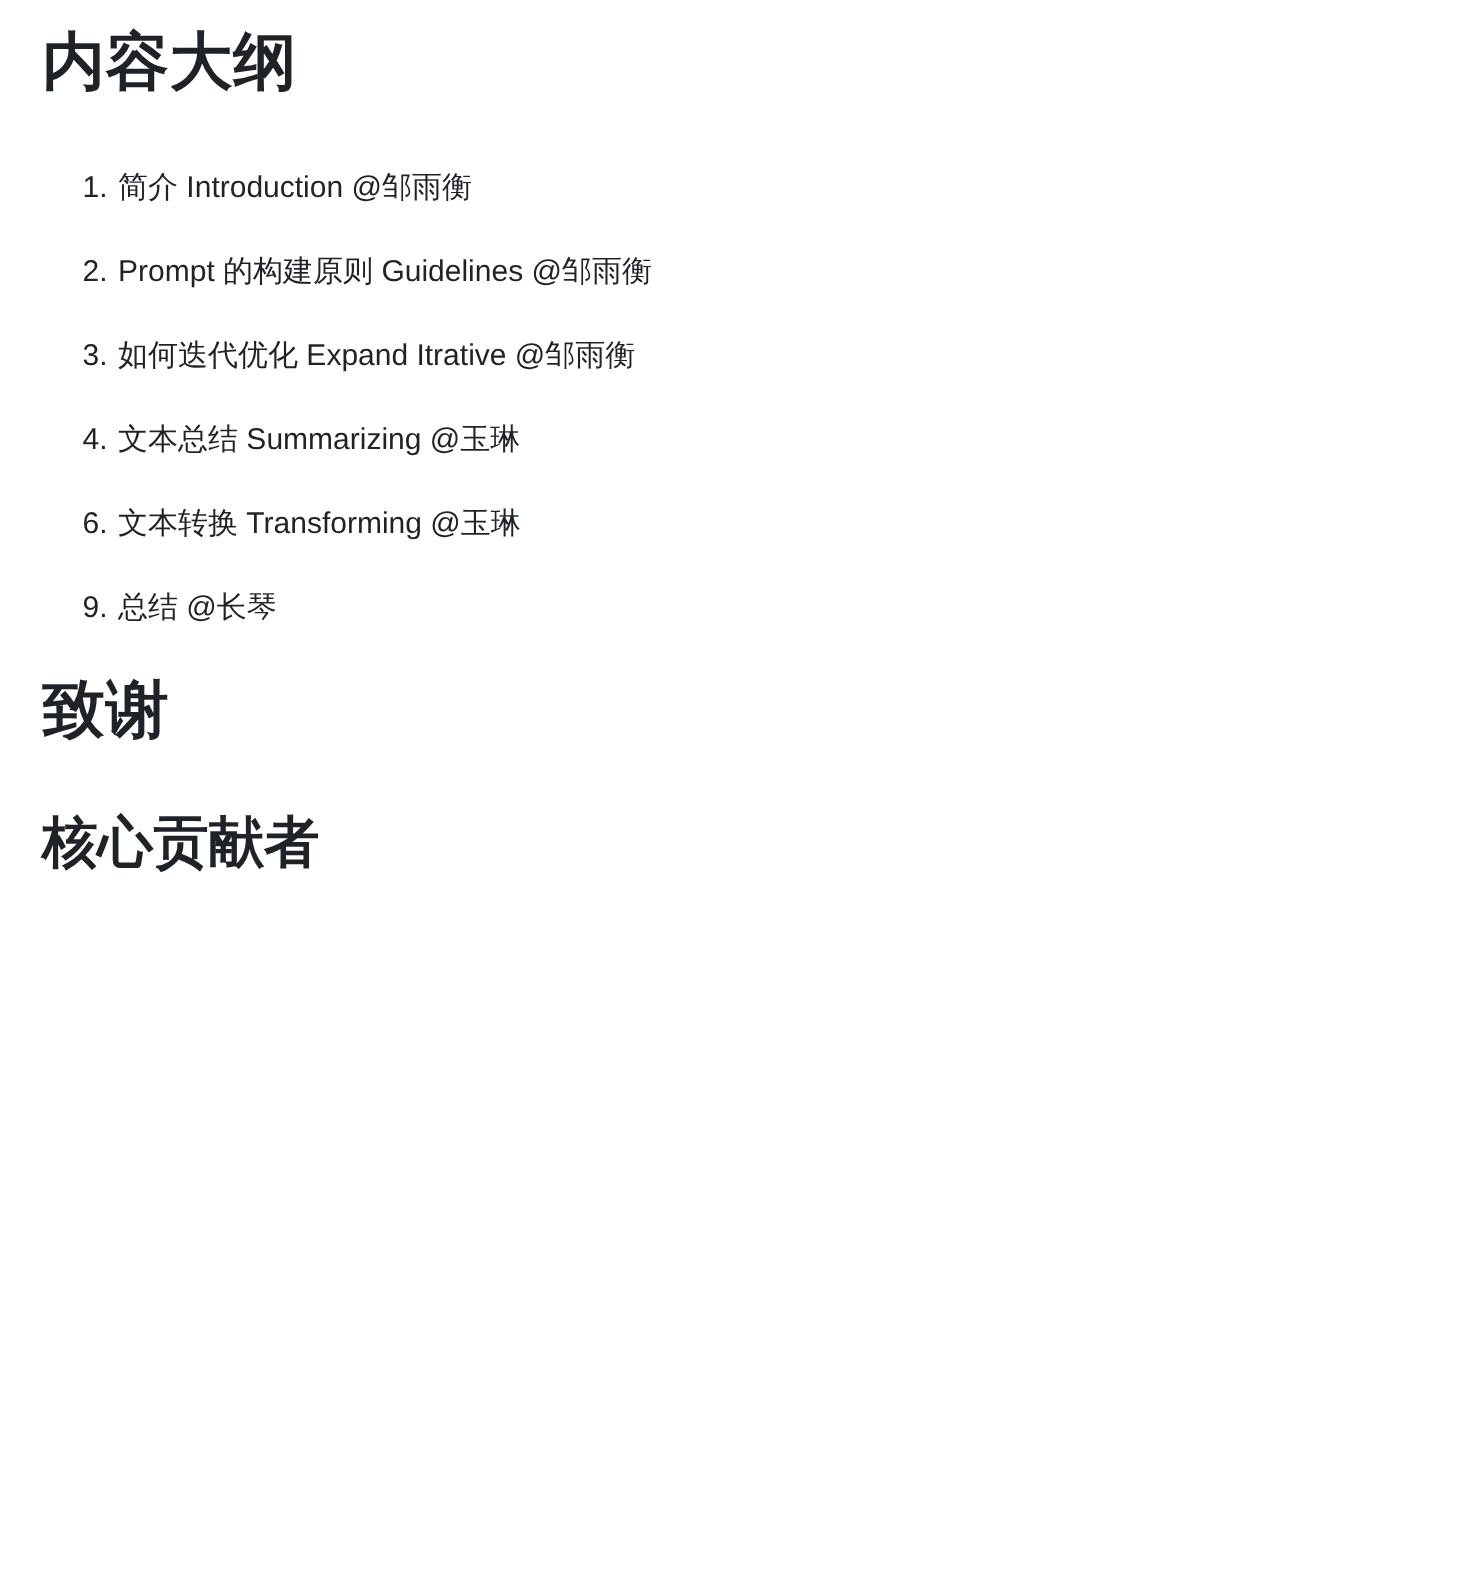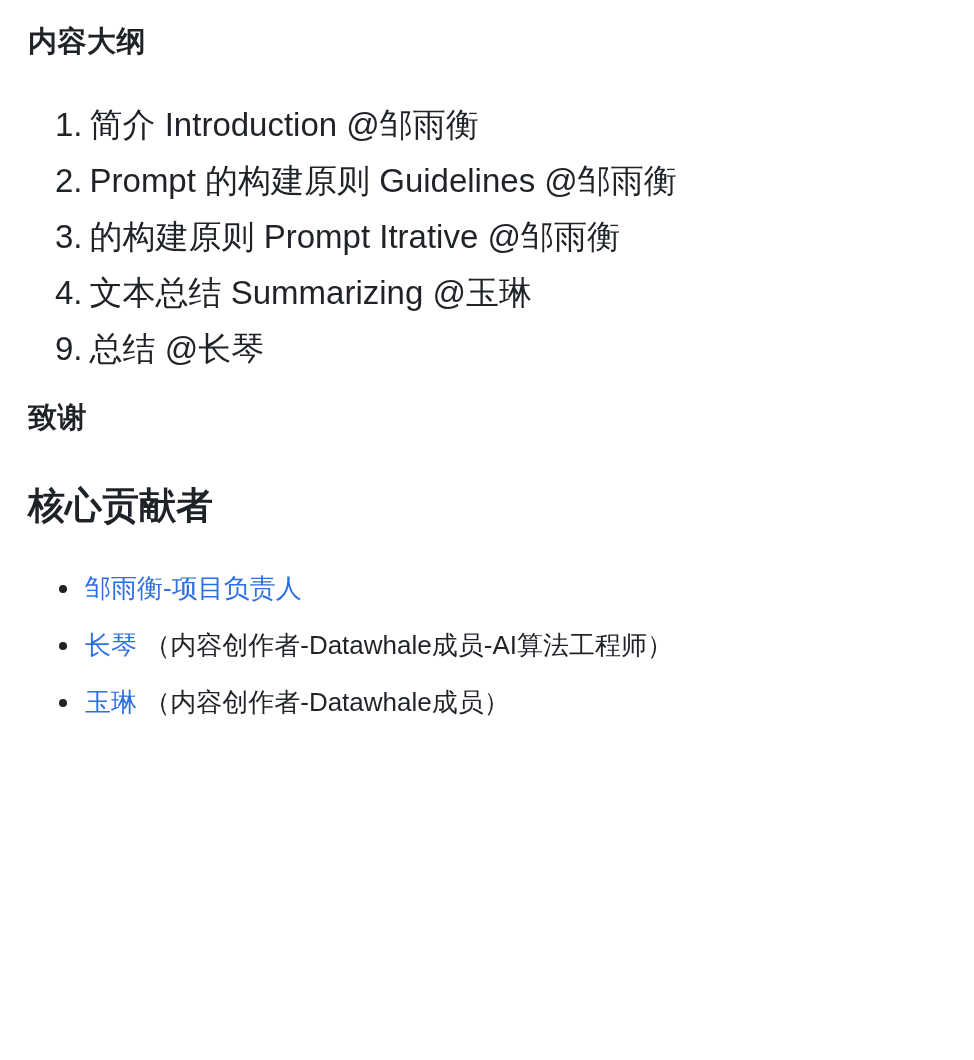--- a/index.html
+++ b/index.html
@@ -17,39 +17,39 @@
     width: 974px;
     height: 1060px;
     overflow: hidden;
     font-family: "Liberation Sans", "DejaVu Sans", sans-serif;
     color: var(--text-color);
   }
   .doc {
     padding: 18px 28px 0 28px;
   }
   h2.section-title {
-    font-size: 29px;
+    font-size: 42px;
     line-height: 46px;
     font-weight: 700;
     margin: 0;
     letter-spacing: 0.5px;
   }
   p.toc-label {
     font-size: 26px;
     line-height: 34px;
     font-weight: 700;
     margin: 44px 0 0 0;
   }
   ol.toc-list {
     list-style: none;
     margin: 44px 0 0 0;
     padding: 0 0 0 27px;
   }
   ol.toc-list li {
-    font-size: 33px;
+    font-size: 20px;
     line-height: 34px;
     margin: 0 0 22px 0;
   }
   ol.toc-list .num {
     display: inline-block;
     margin-right: 7px;
   }
   h2.thanks-title {
     margin-top: 28px;
   }
@@ -88,39 +88,31 @@
 
 
   <ol class="toc-list">
     <li>
       <span class="num">1.</span><span>简介 Introduction @邹雨衡</span>
     </li>
     <li>
       <span class="num">2.</span><span>Prompt 的构建原则 Guidelines @邹雨衡</span>
     </li>
     <li>
-      <span class="num">3.</span><span>的构建原则 Prompt Itrative @邹雨衡</span>
+      <span class="num">3.</span><span>如何迭代优化 Expand Itrative @邹雨衡</span>
     </li>
     <li>
       <span class="num">4.</span><span>文本总结 Summarizing @玉琳</span>
+    </li>
+    <li>
+      <span class="num">6.</span><span>文本转换 Transforming @玉琳</span>
     </li>
     <li>
       <span class="num">9.</span><span>总结 @长琴</span>
     </li>
   </ol>
 
   <h2 class="section-title thanks-title">致谢</h2>
 
   <h3 class="contributors-heading">核心贡献者</h3>
 
-  <ul class="contributors-list">
-    <li>
-      <a class="contrib-link">邹雨衡-项目负责人</a><span class="contrib-suffix"></span>
-    </li>
-    <li>
-      <a class="contrib-link">长琴</a><span class="contrib-suffix"> （内容创作者-Datawhale成员-AI算法工程师）</span>
-    </li>
-    <li>
-      <a class="contrib-link">玉琳</a><span class="contrib-suffix"> （内容创作者-Datawhale成员）</span>
-    </li>
-  </ul>
 
 </div>
 
 </body></html>

